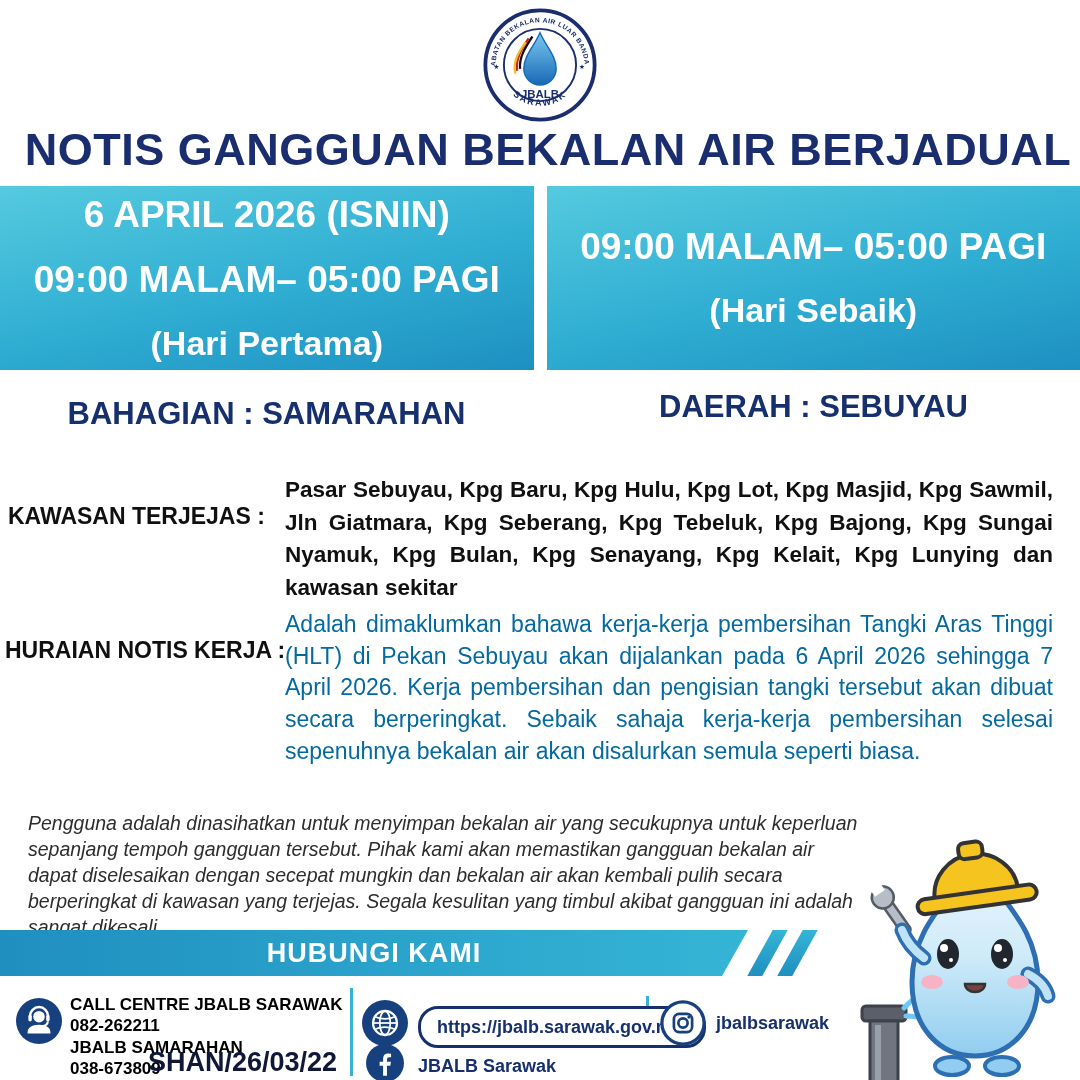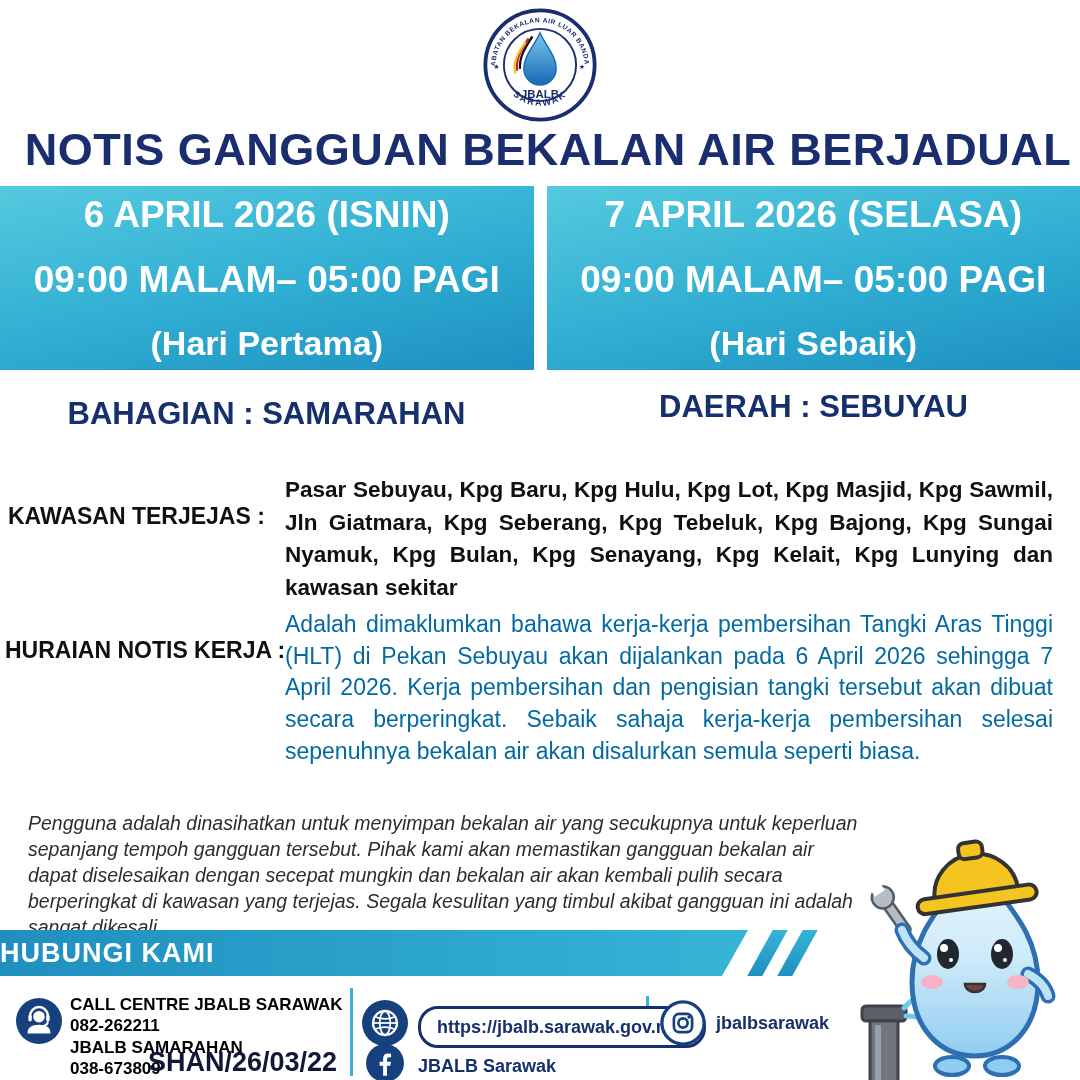--- a/index.html
+++ b/index.html
@@ -29,21 +29,21 @@
   .hn-label{left:5px;top:637px;}
   .hn-text{position:absolute;left:285px;top:609px;width:768px;font-size:23px;color:#0369a1;
            line-height:1.38;text-align:justify;}
 
   .disclaimer{position:absolute;left:8px;top:811px;width:840px;font-size:19.5px;font-style:italic;
               color:#2d2d2d;line-height:1.33;margin-left:20px;}
 
   .hubungi{position:absolute;left:0;top:930px;width:748px;height:46px;
            background:linear-gradient(90deg,#1f8fc0,#35b5d6);
            clip-path:polygon(0 0,100% 0,calc(100% - 26px) 100%,0 100%);
-           display:flex;align-items:center;justify-content:flex-start;
+           display:flex;align-items:center;justify-content:center;
            color:#ffffff;font-weight:bold;font-size:27px;letter-spacing:1px;}
   .stripe{position:absolute;top:930px;height:46px;width:15px;
           background:linear-gradient(180deg,#35b5d6,#1f8fc0);transform:skewX(-29deg);}
   .stripe.s1{left:760px;}
   .stripe.s2{left:790px;}
 
   .vdiv{position:absolute;width:3px;background:#3ab2d6;}
   .vdiv.d1{left:350px;top:988px;height:88px;}
   .vdiv.d2{left:646px;top:996px;height:52px;}
 
@@ -98,21 +98,20 @@
 
   <div class="title">NOTIS GANGGUAN BEKALAN AIR BERJADUAL</div>
 
   <div class="banner">
     <div class="panel">
       <div class="date">6 APRIL 2026 (ISNIN)</div>
       <div class="time">09:00 MALAM– 05:00 PAGI</div>
       <div class="daylabel">(Hari Pertama)</div>
     </div>
     <div class="panel">
-      <div class="date">7 APRIL 2026 (SELASA)</div>
       <div class="time">09:00 MALAM– 05:00 PAGI</div>
       <div class="daylabel">(Hari Sebaik)</div>
     </div>
   </div>
 
   <div class="loc bahagian">BAHAGIAN : SAMARAHAN</div>
   <div class="loc daerah">DAERAH : SEBUYAU</div>
 
   <div class="sec-label kw-label">KAWASAN TERJEJAS :</div>
   <div class="kw-text">Pasar Sebuyau, Kpg Baru, Kpg Hulu, Kpg Lot, Kpg Masjid, Kpg Sawmil, Jln Giatmara, Kpg Seberang, Kpg Tebeluk, Kpg Bajong, Kpg Sungai Nyamuk, Kpg Bulan, Kpg Senayang, Kpg Kelait, Kpg Lunying dan kawasan sekitar</div>

